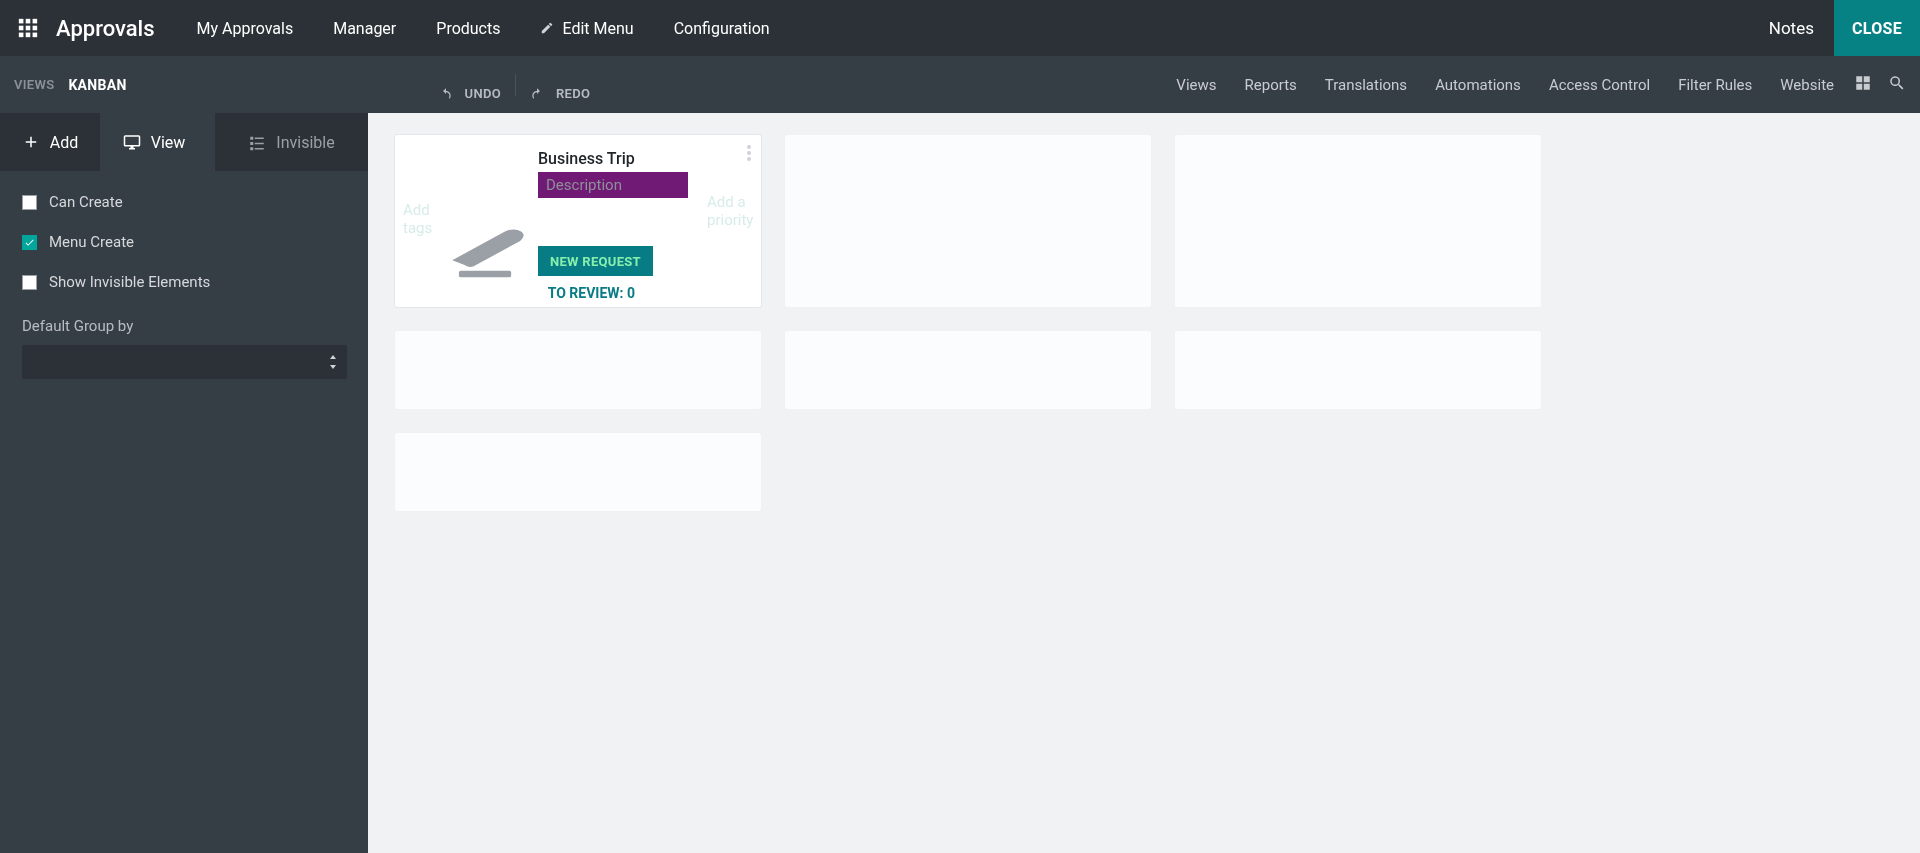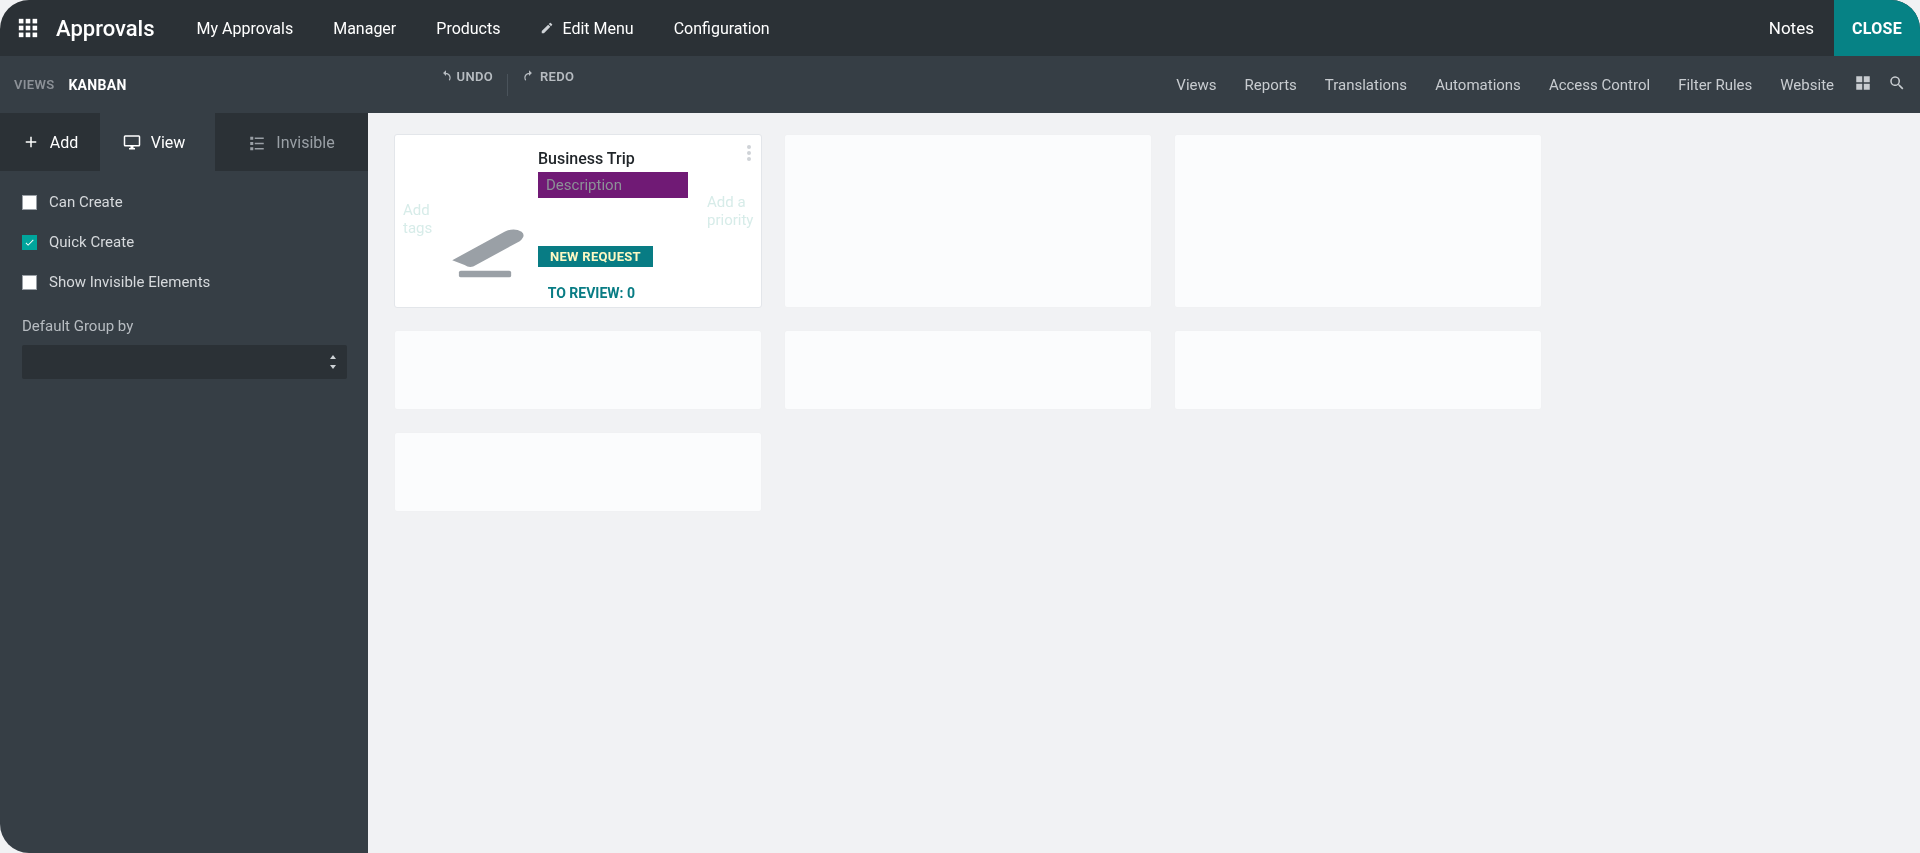--- a/index.html
+++ b/index.html
@@ -1,36 +1,36 @@
 <!DOCTYPE html>
 <html><head>
 <meta charset="utf-8">
 <style>
   * { box-sizing: border-box; margin: 0; padding: 0; }
   html, body { width: 100%; height: 100%; font-family: -apple-system, BlinkMacSystemFont, "Segoe UI", Roboto, Helvetica, Arial, sans-serif; background:#f1f2f4; }
-  .app { display:flex; flex-direction:column; width:1920px; height:853px; overflow:hidden;border-radius:29px; }
+  .app { display:flex; flex-direction:column; width:1920px; height:853px; overflow:hidden; }
 
   
   .topbar { height:56px; background:#2b3136; color:#fff; display:flex; align-items:center; }
   .apps-icon { width:56px; height:56px; display:flex; align-items:center; justify-content:center; }
   .apps-icon svg { width:22px; height:22px; fill:#fff; }
   .app-title { font-size:22px; font-weight:500; margin-right:22px; }
   .top-menu { display:flex; align-items:center; gap:0; }
   .top-menu .item { padding:0 20px; height:56px; display:flex; align-items:center; font-size:16px; color:#fff; cursor:pointer; }
   .top-menu .item.subtle svg { margin-right:8px; fill:#cfd3d7; }
   .spacer { flex:1; }
   .notes-link { padding:0 20px; font-size:17px; color:#fff; height:56px; display:flex; align-items:center; cursor:pointer; }
   .close-btn { background:#068285; color:#fff; font-weight:700; font-size:16px; height:56px; padding:0 18px; display:flex; align-items:center; cursor:pointer; letter-spacing:0.3px; }
 
   
   .secbar { height:57px; background:#363e45; color:#b7bcc1; display:flex; align-items:center; padding-left:14px; }
   .views-label { font-size:13px; letter-spacing:0.3px; font-weight:600; color:#8c9197; margin-right:14px; text-transform:uppercase; }
   .kanban-label { font-size:14px; font-weight:700; color:#fff; letter-spacing:0.3px; }
   .undo-redo { margin-left:300px; display:flex; align-items:center; gap:0; }
-  .ur-item { display:flex; align-items:flex-start; gap:4px; padding:0 12px; height:32px; font-size:13px; font-weight:600; color:#b7bcc1; cursor:pointer; letter-spacing:0.3px; }
+  .ur-item { display:flex; align-items:flex-end; gap:12px; padding:0 12px; height:32px; font-size:13px; font-weight:600; color:#b7bcc1; cursor:pointer; letter-spacing:0.3px; }
   .ur-sep { width:1px; height:22px; background:#4a535b; margin:0 2px; }
   .ur-item svg { width:14px; height:14px; fill:#b7bcc1; }
   .sec-right { margin-left:auto; display:flex; align-items:center; }
   .sec-tabs { display:flex; align-items:center; }
   .sec-tab { padding:0 14px; height:57px; display:flex; align-items:center; font-size:15px; color:#c8ccd0; cursor:pointer; }
   .sec-icons { display:flex; align-items:center; padding:0 14px 0 6px; gap:16px; }
   .sec-icons svg { width:18px; height:18px; fill:#c8ccd0; }
 
   
   .main { flex:1; display:flex; min-height:0; }
@@ -56,21 +56,21 @@
   .grid { display:grid; grid-template-columns: repeat(3, 368px); grid-auto-rows: minmax(80px, auto); gap:22px; }
   .card { background:#fff; border:1px solid #e3e6ea; border-radius:3px; min-height:80px; }
   .card.placeholder { background:#fbfcfd; border:1px solid #f0f1f3; }
   .card.main-card { height:174px; display:flex; position:relative; padding:0; }
   .ghost-left { width:42px; display:flex; align-items:flex-start; padding-top:66px; color:#d7ece9; font-size:15px; padding-left:8px; }
   .plane-wrap { width:97px; display:flex; align-items:center; justify-content:center; padding-top:50px; }
   .plane-wrap svg { width:95px; height:80px; fill:#9aa0a6; }
   .card-body { flex:1; padding:14px 10px 10px 4px; position:relative; }
   .card-title { font-size:16px; font-weight:500; color:#1f2428; }
   .desc-box { margin-top:4px; width:150px; height:26px; background:#701a75; color:#8c9197; font-size:15px; display:flex; align-items:center; padding:0 8px; }
-  .new-req-btn { margin-top:48px; display:inline-flex; align-items:center; height:21px; padding:0 12px; background:#087c84; color:#fef9c3; font-weight:700; font-size:13px; letter-spacing:0.3px; cursor:pointer; }
+  .new-req-btn { margin-top:48px; display:inline-flex; align-items:center; height:30px; padding:0 12px; background:#087c84; color:#86efac; font-weight:700; font-size:13px; letter-spacing:0.3px; cursor:pointer; }
   .to-review { position:absolute; right:70px; bottom:6px; color:#087c84; font-size:14px; font-weight:700; }
   .ghost-right { width:56px; display:flex; align-items:flex-start; padding-top:58px; color:#d7ece9; font-size:15px; padding-left:2px; text-align:left; }
   .kebab { position:absolute; top:10px; right:10px; cursor:pointer; }
   .kebab svg { width:4px; height:16px; fill:#cfd3d7; }
 </style>
 </head>
 <body>
 
 <div class="app">
 
@@ -176,21 +176,21 @@
         <div class="chk-row">
           <span class="chk-box"></span>
           <span class="chk-label">Can Create</span>
         </div>
         <div class="chk-row">
           <span class="chk-box checked">
               <svg viewBox="0 0 24 24">
                 <path d="M9 16.17 4.83 12l-1.42 1.41L9 19 21 7l-1.41-1.41z"></path>
               </svg>
             </span>
-          <span class="chk-label">Quick Create</span>
+          <span class="chk-label">Menu Create</span>
         </div>
         <div class="chk-row" style="margin-top:10px;">
           <span class="chk-box"></span>
           <span class="chk-label">Show Invisible Elements</span>
         </div>
 
         <div class="group-label">Default Group by</div>
         <div class="select">
           <svg viewBox="0 0 20 32">
               <path d="M10 2l6 8H4l6-8zm0 28l-6-8h12l-6 8z"></path>

